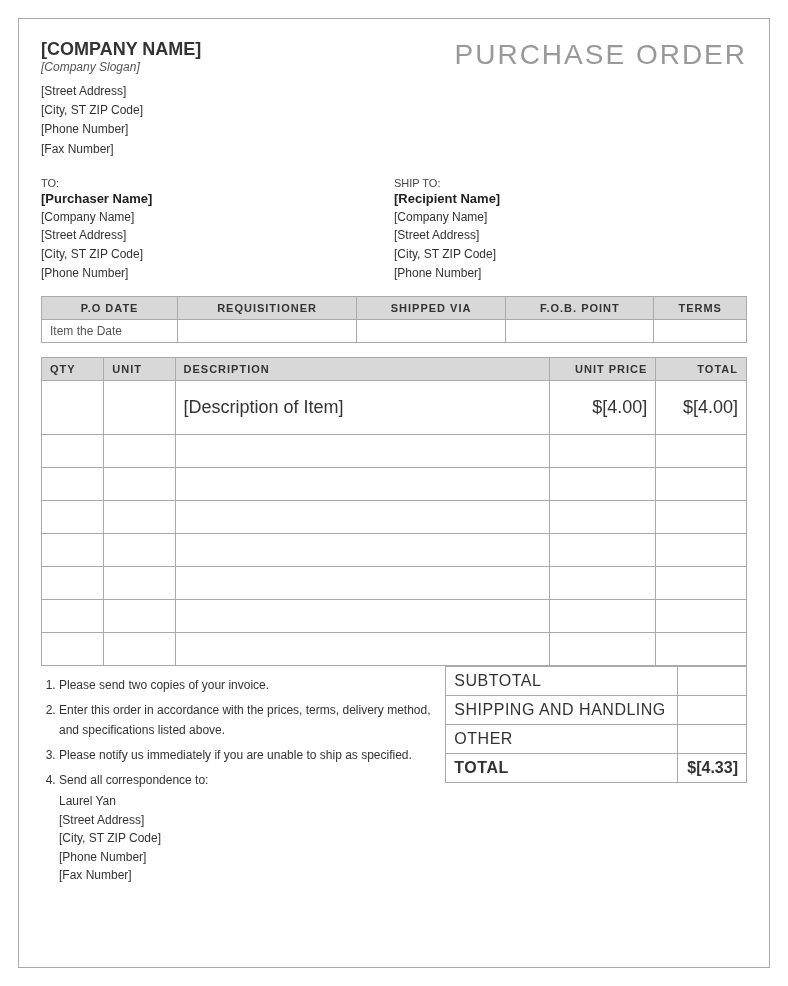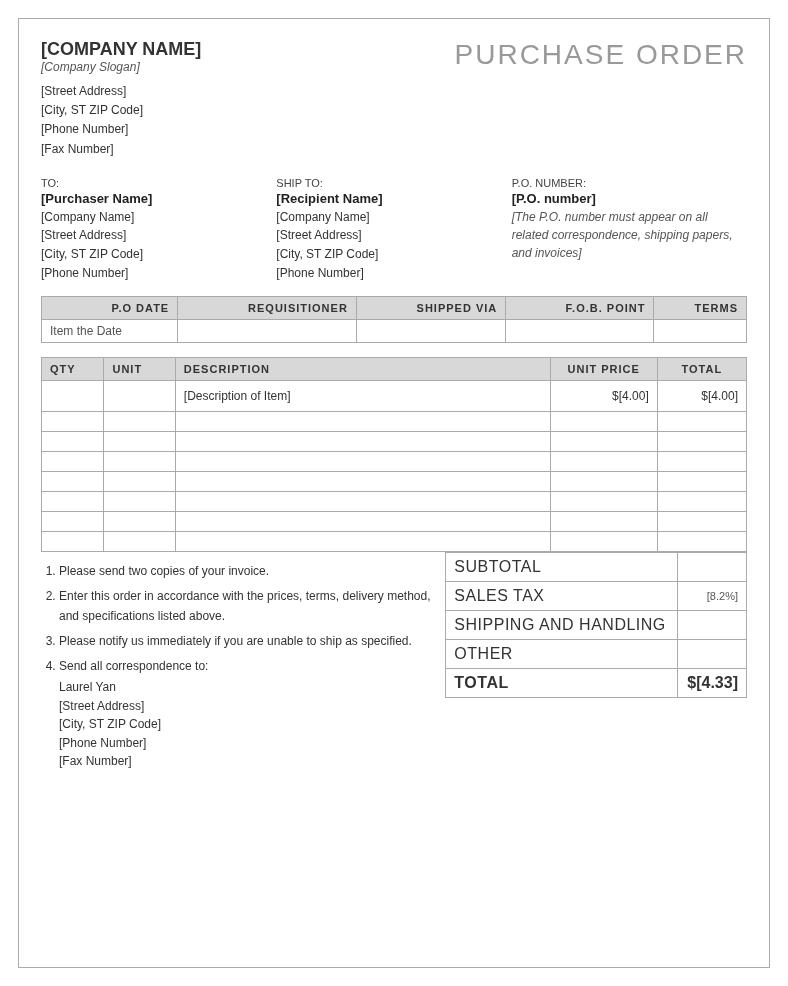--- a/index.html
+++ b/index.html
@@ -91,21 +91,21 @@
       margin-top: 14px;
     }
     .section-table th {
       background: #d8d8d8;
       border: 1px solid #aaa;
       padding: 5px 8px;
       font-size: 11px;
       font-weight: bold;
       letter-spacing: 1px;
       color: #333;
-      text-align: right;
+      text-align: center;
     }
     .section-table td {
       border: 1px solid #aaa;
       padding: 4px 8px;
       font-size: 12px;
       color: #333;
       min-height: 22px;
       height: 22px;
     }
 
@@ -119,26 +119,26 @@
       background: #d8d8d8;
       border: 1px solid #aaa;
       padding: 5px 8px;
       font-size: 11px;
       font-weight: bold;
       letter-spacing: 1px;
       color: #333;
       text-align: left;
     }
     .items-table th.right {
-      text-align: center;
+      text-align: right;
     }
     .items-table td {
       border: 1px solid #aaa;
-      padding: 8px 8px;
-      font-size: 12px;
+      padding: 16px 8px;
+      font-size: 18px;
       color: #333;
       height: 20px;
     }
     .items-table td.right {
       text-align: right;
     }
     .items-table td.desc {
       width: 42%;
     }
     .items-table td.qty { width: 7%; }
@@ -234,25 +234,20 @@
 
     <div class="address-col">
       <div class="address-label">SHIP TO:</div>
       <div class="address-name">[Recipient Name]</div>
       <div class="address-line">[Company Name]</div>
       <div class="address-line">[Street Address]</div>
       <div class="address-line">[City, ST  ZIP Code]</div>
       <div class="address-line">[Phone Number]</div>
     </div>
 
-    <div class="address-col">
-      <div class="address-label">P.O. NUMBER:</div>
-      <div class="address-name">[P.O. number]</div>
-      <div class="po-note">[The P.O. number must appear on all related correspondence, shipping papers, and invoices]</div>
-    </div>
   </div>
 
   <table class="section-table">
     <thead>
       <tr>
         <th>P.O DATE</th>
         <th>REQUISITIONER</th>
         <th>SHIPPED VIA</th>
         <th>F.O.B. POINT</th>
         <th>TERMS</th>
@@ -360,24 +355,20 @@
     </div>
 
     <div class="totals-col">
       <table class="totals-table">
         <tbody>
           <tr>
             <td class="label">SUBTOTAL</td>
             <td class="value"></td>
           </tr>
           <tr>
-            <td class="label">SALES TAX</td>
-            <td class="tax-note">[8.2%]</td>
-          </tr>
-          <tr>
             <td class="label">SHIPPING AND HANDLING</td>
             <td class="value"></td>
           </tr>
           <tr>
             <td class="label">OTHER</td>
             <td class="value"></td>
           </tr>
           <tr class="total-row">
             <td class="label">TOTAL</td>
             <td class="value">$[4.33]</td>

